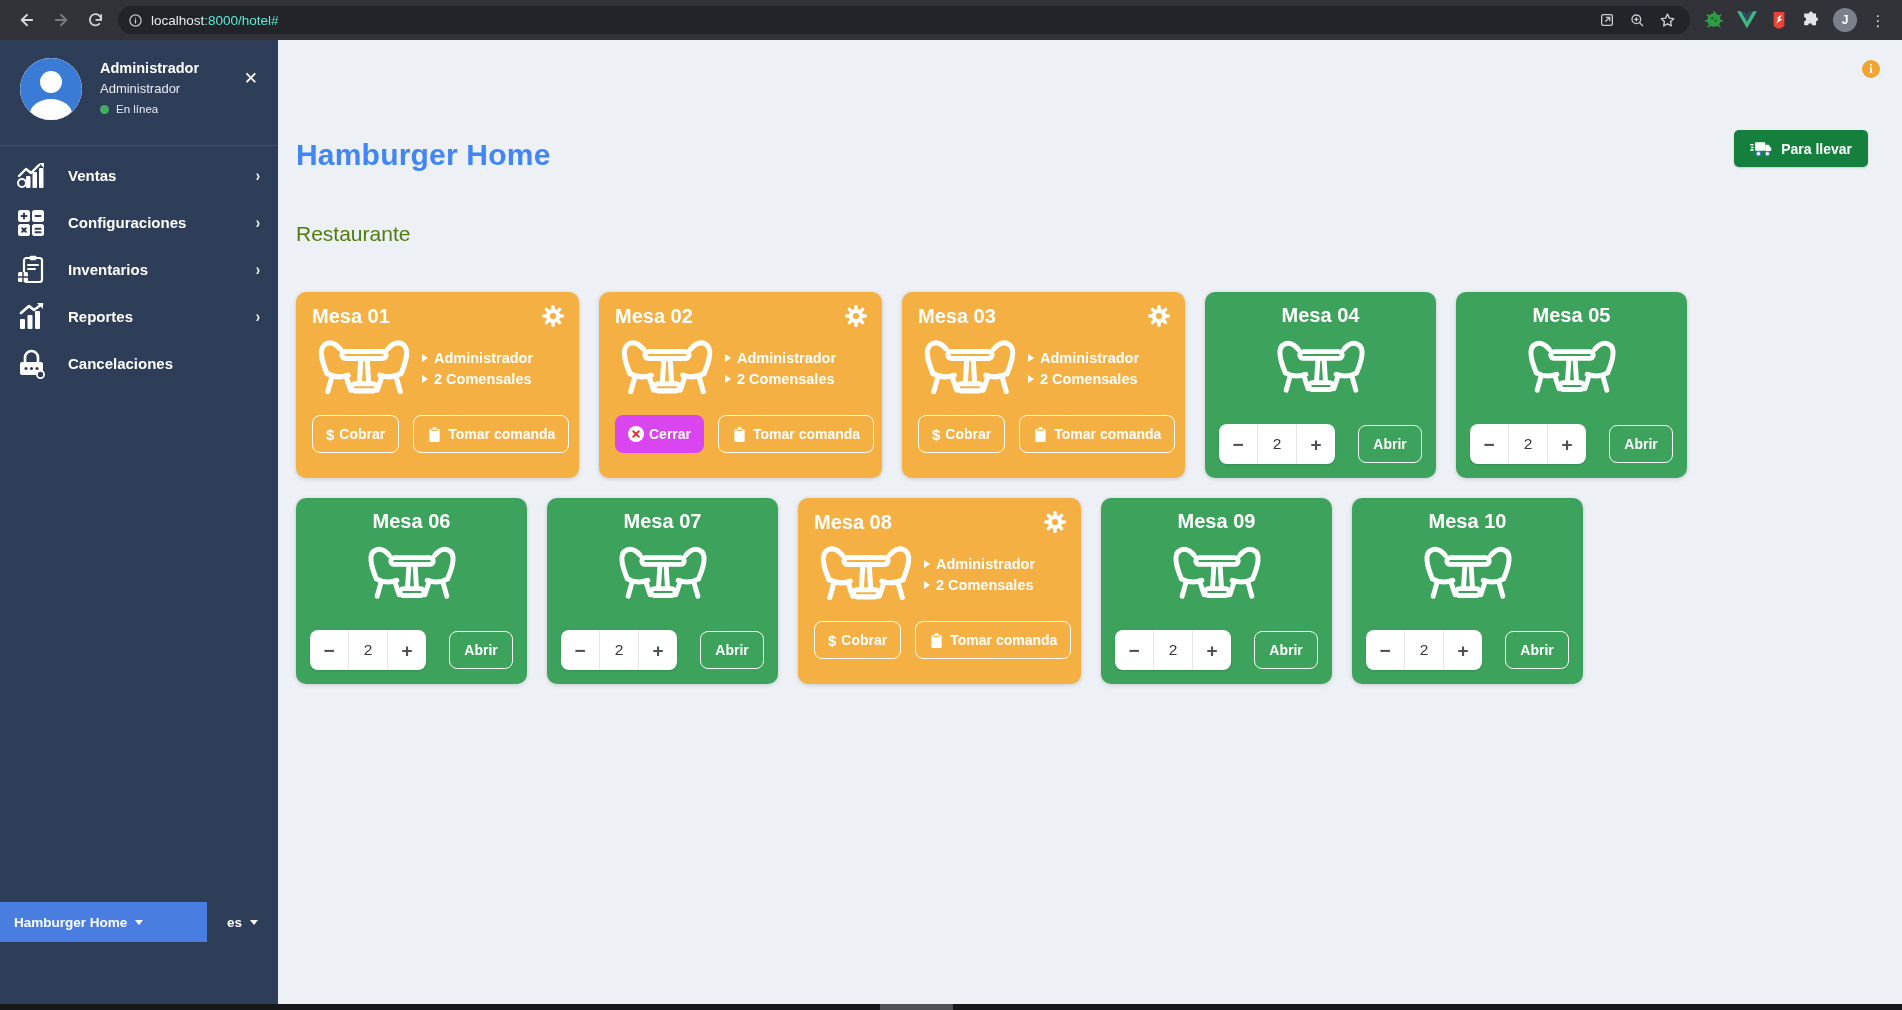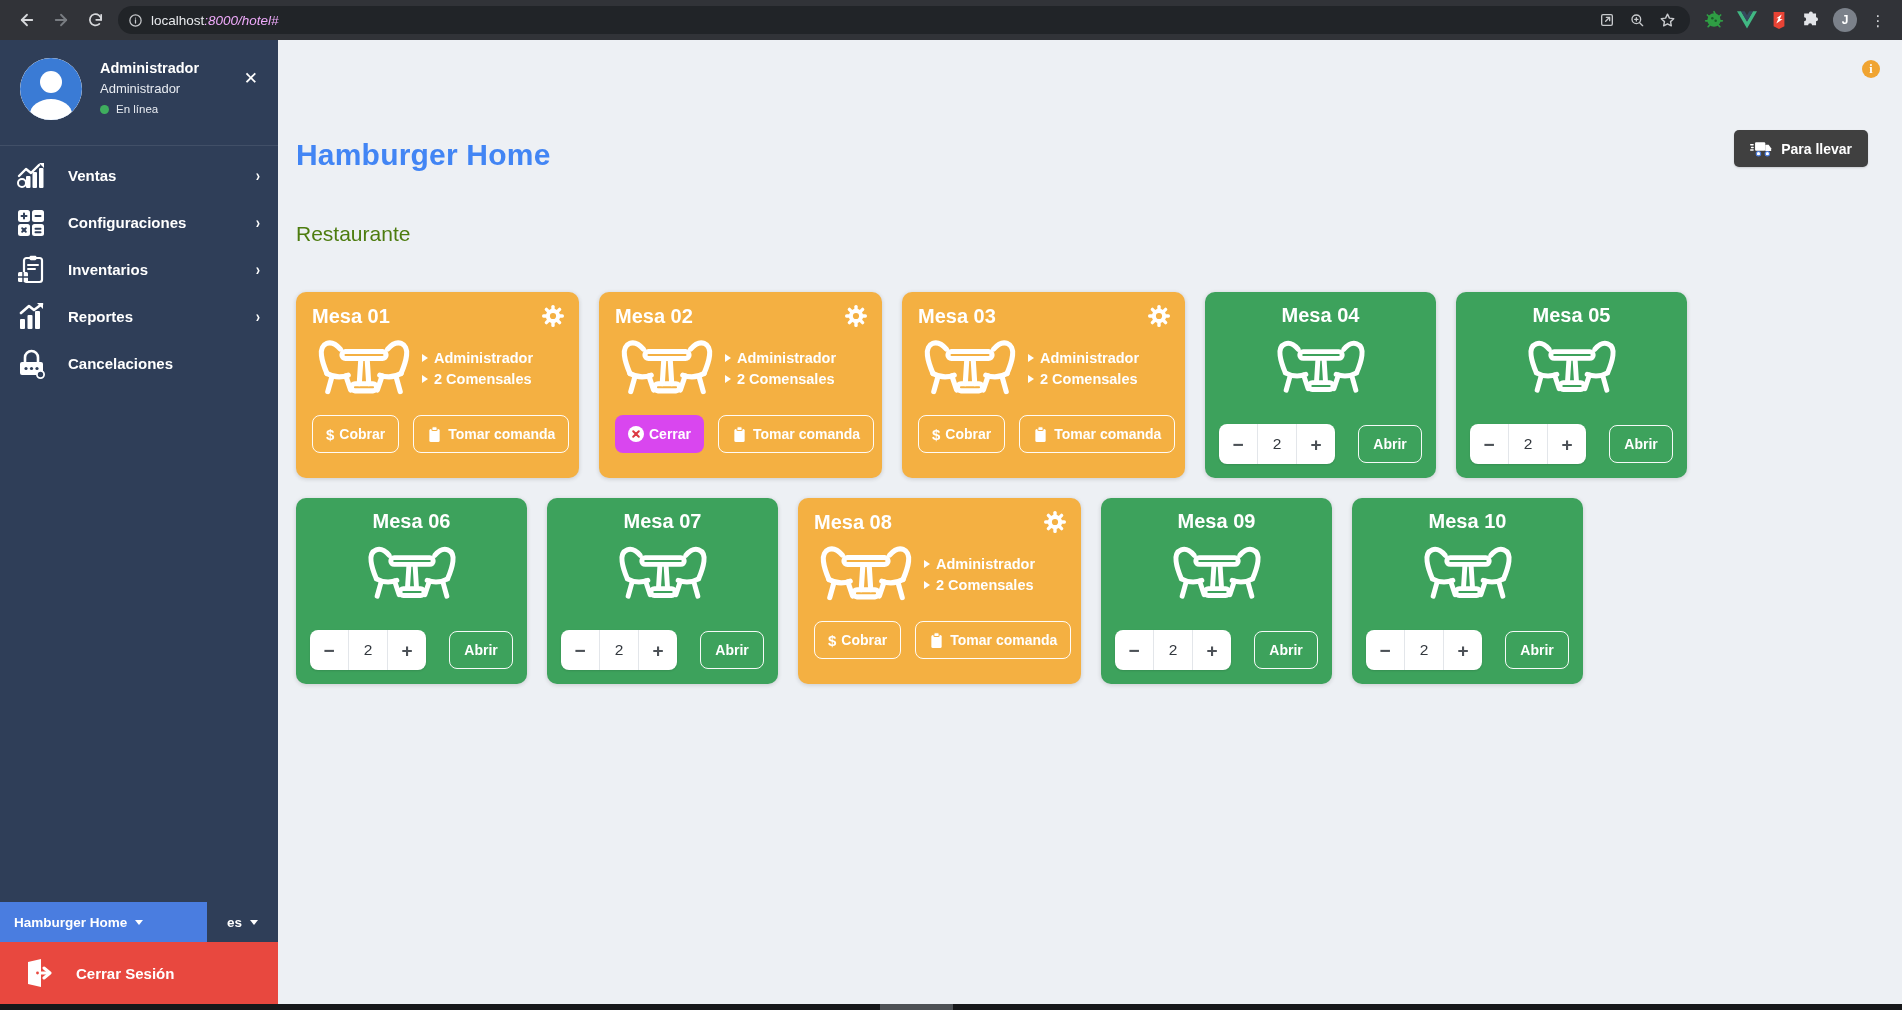--- a/index.html
+++ b/index.html
@@ -5,21 +5,21 @@
   * { margin:0; padding:0; box-sizing:border-box; }
   html,body { width:1902px; height:1010px; overflow:hidden; }
   body { font-family:"Liberation Sans","DejaVu Sans",sans-serif; background:#edf0f4; position:relative; }
 
   
   .browser { height:40px; background:#313338; display:flex; align-items:center; padding:0 10px; position:relative; z-index:5; }
   .nav-ico { width:34px; height:34px; display:flex; align-items:center; justify-content:center; color:#d6d8db; flex:0 0 auto; }
   .nav-ico.dim { color:#797d82; }
   .omnibox { flex:1 1 auto; height:28px; background:#212428; border-radius:14px; margin:0 8px 0 6px; display:flex; align-items:center; padding:0 10px; color:#c7c9cc; min-width:0; }
   .omnibox .url { font-size:13.5px; margin-left:8px; color:#e8eaed; white-space:nowrap; }
-  .omnibox .url .dim-url { color:#f0abfc;font-style:italic; }
+  .omnibox .url .dim-url { color:#5eead4; }
   .omni-spacer { flex:1 1 auto; }
   .omni-right { display:flex; align-items:center; gap:14px; margin-right:4px; }
   .ext-row { display:flex; align-items:center; gap:13px; padding:0 6px; }
   .avatar-j { width:24px; height:24px; border-radius:50%; background:#7b818a; color:#fff; font-size:12px; font-weight:bold; display:flex; align-items:center; justify-content:center; }
   .kebab { color:#d6d8db; font-size:15px; letter-spacing:0; line-height:5px; text-align:center; width:16px; }
 
   
   .shell { display:flex; height:964px; }
   .sidebar { width:278px; background:#2f3e58; color:#fff; position:relative; flex:0 0 auto; }
   .content { flex:1 1 auto; position:relative; background:#edf0f4; padding-left:18px; }
@@ -45,21 +45,21 @@
   
   .side-footer { position:absolute; left:0; right:0; bottom:62px; height:40px; display:flex; }
   .app-select { width:207px; background:#4a7de0; color:#fff; font-size:13.5px; font-weight:bold; display:flex; align-items:center; padding:0 14px; cursor:pointer; }
   .lang-select { flex:1; display:flex; align-items:center; justify-content:center; color:#fff; font-size:13.5px; font-weight:bold; cursor:pointer; }
   .caret-down { width:0; height:0; border-left:4.5px solid transparent; border-right:4.5px solid transparent; border-top:5px solid #fff; margin-left:8px; }
   .logout-bar { position:absolute; left:0; right:0; bottom:0; height:62px; background:#e8483f; display:flex; align-items:center; padding:0 26px; cursor:pointer; color:#fff; }
   .logout-label { font-size:15px; font-weight:600; margin-left:24px; }
 
   
   .info-bubble { position:absolute; top:20px; right:22px; width:18px; height:18px; border-radius:50%; background:#f0a431; color:#fff; font-size:12px; font-weight:bold; display:flex; align-items:center; justify-content:center; font-family:"Liberation Serif","DejaVu Serif",serif; cursor:pointer; }
-  .takeaway-btn { position:absolute; top:90px; right:34px; height:37px; background:#404040; border:none; border-radius:5px; color:#fff; font-size:14px; font-weight:600; display:flex; align-items:center; padding:0 16px; cursor:pointer; box-shadow:0 1px 2px rgba(0,0,0,0.15); font-family:inherit; }
+  .takeaway-btn { position:absolute; top:90px; right:34px; height:37px; background:#15803d; border:none; border-radius:5px; color:#fff; font-size:14px; font-weight:600; display:flex; align-items:center; padding:0 16px; cursor:pointer; box-shadow:0 1px 2px rgba(0,0,0,0.15); font-family:inherit; }
   .takeaway-btn svg { margin-right:9px; }
   .page-title { margin-top:98px; font-size:30px; font-weight:600; color:#4285f4; letter-spacing:0.2px; }
   .section-title { margin-top:50px; font-size:21px; color:#4d7c0f; }
 
   
   .cards { margin-top:46px; width:1400px; display:flex; flex-wrap:wrap; gap:20px; }
   .card { height:186px; border-radius:10px; color:#fff; box-shadow:0 1px 4px rgba(40,40,40,0.18); position:relative; }
   .card.occupied { width:283px; background:#f4b042; padding:12px 14px 14px 16px; }
   .card.free { width:231px; background:#3da25c; padding:12px 14px 14px; display:flex; flex-direction:column; }
   .card-head { display:flex; align-items:center; justify-content:space-between;gap:14px; }
@@ -288,31 +288,20 @@
       <div class="app-select">
         <span>Hamburger Home</span>
           <span class="caret-down"></span>
       </div>
       <div class="lang-select">
         <span>es</span>
           <span class="caret-down"></span>
       </div>
     </div>
 
-    <div class="logout-bar">
-      <span style="line-height:0">
-        <svg width="26" height="28" viewBox="0 0 26 28">
-            <path d="M2 3l13-3v28L2 25z" fill="#fff"></path>
-            <path d="M12 14h9" stroke="#fff" stroke-width="3" stroke-linecap="round"></path>
-            <path d="M18 9l6 5-6 5" fill="none" stroke="#fff" stroke-width="3" stroke-linecap="round" stroke-linejoin="round"></path>
-            <circle cx="11.5" cy="14" r="1.4" fill="#e8483f"></circle>
-          </svg>
-      </span>
-      <span class="logout-label">Cerrar Sesión</span>
-    </div>
   </aside>
 
   <main class="content">
     <span class="info-bubble">i</span>
 
     <button class="takeaway-btn">
       <svg width="22" height="16" viewBox="0 0 26 18" fill="#fff">
           <rect x="6" y="1" width="12" height="10" rx="1.2"></rect>
           <path d="M18 4h4l3 4v3.5h-7z"></path>
           <circle cx="10" cy="14.5" r="2.6" stroke="#4a7de0" stroke-width="1.3"></circle>

